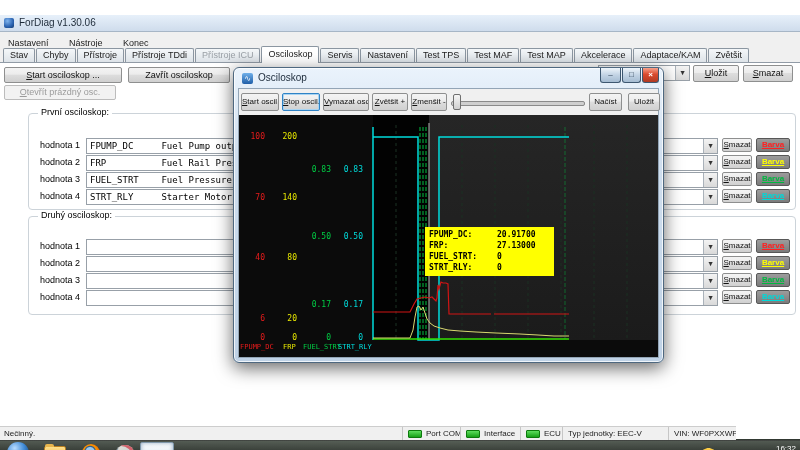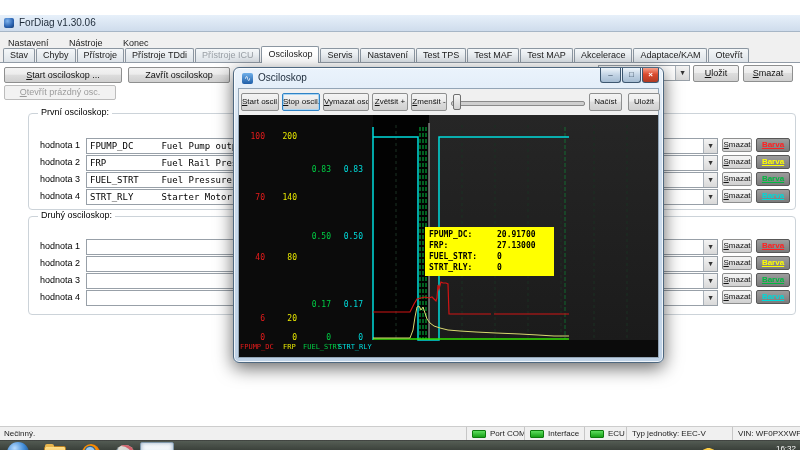--- a/index.html
+++ b/index.html
@@ -66,21 +66,21 @@
     background:linear-gradient(#262626,#1b1b1b);}
   .tickcol{position:absolute;top:0;height:244px;font:8px "DejaVu Sans Mono",monospace;}
   .tickcol span{position:absolute;display:block;width:100%;text-align:right;}
   .chname{position:absolute;top:228px;font:7px "DejaVu Sans Mono",monospace;}
   .scope-svg{position:absolute;left:0;top:0;}
   .tooltip{position:absolute;left:186px;top:112px;width:129px;height:49px;background:#ffff00;
     font:bold 8px "DejaVu Sans Mono",monospace;color:#000;padding:2px 0 0 4px;box-sizing:border-box;
     line-height:11px;white-space:nowrap;}
   .tooltip .k{display:inline-block;width:68px;}
   
-  .statusbar{position:absolute;left:0;top:411px;width:800px;height:13px;background:#f0f0f0;
+  .statusbar{position:absolute;left:0;top:411px;width:736px;height:13px;background:#f0f0f0;
     border-top:1px solid #cdcdcd;font-size:8px;color:#222;text-align:center;}
   .st-left{position:absolute;left:4px;top:2px;}
   .st-right{position:absolute;right:0;top:0;height:13px;display:flex;align-items:center;}
   .st-seg{height:13px;display:flex;align-items:center;border-left:1px solid #c6c6c6;
     padding:0 5px;box-sizing:border-box;white-space:nowrap;overflow:hidden;}
   .chip{width:12px;height:6px;border-radius:1px;margin-right:4px;flex:none;
     background:linear-gradient(#5ede5e,#17a017);border:1px solid #0d7a0d;}
   
   .taskbar{position:absolute;left:0;top:425px;width:800px;height:25px;z-index:90;
     background:linear-gradient(rgba(88,96,88,.85), rgba(40,45,40,.92) 60%, rgba(22,26,22,.95));
@@ -133,21 +133,21 @@
       <span class="tab">Přístroje TDdi</span>
       <span class="tab disabled">Přístroje ICU</span>
       <span class="tab selected">Osciloskop</span>
       <span class="tab">Servis</span>
       <span class="tab">Nastavení</span>
       <span class="tab">Test TPS</span>
       <span class="tab">Test MAF</span>
       <span class="tab">Test MAP</span>
       <span class="tab">Akcelerace</span>
       <span class="tab">Adaptace/KAM</span>
-      <span class="tab">Otevřít</span>
+      <span class="tab">Zvětšit</span>
     </div>
 
     <div class="btn mnemonic" style="left:4px;top:52px;width:118px;height:16px;line-height:14px;">Start osciloskop ...</div>
     <div class="btn" style="left:128px;top:52px;width:102px;height:16px;line-height:14px;">Zavřít osciloskop</div>
     <div class="btn disabled mnemonic" style="left:4px;top:70px;width:112px;height:15px;line-height:13px;">Otevřít prázdný osc.</div>
 
     <span style="position:absolute;left:543px;top:53px;font-size:9px;color:#000;">Předvolba:</span>
     <div class="combo-field" style="left:598px;top:50px;width:90px;">
       <span class="combo-arrow">▼</span>
     </div>

